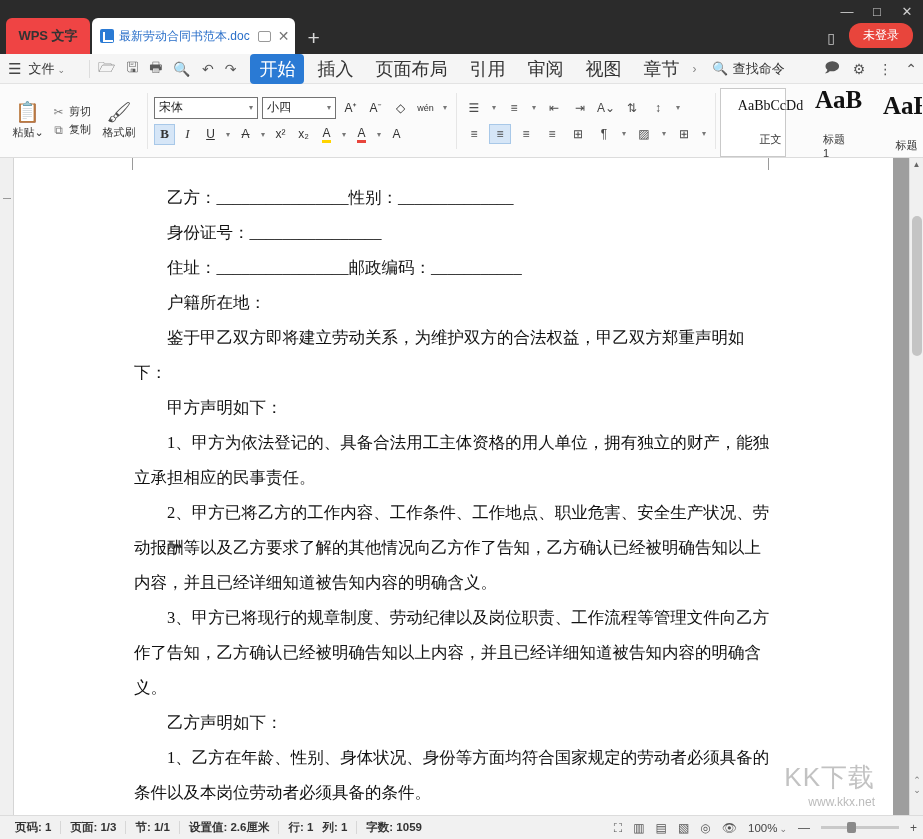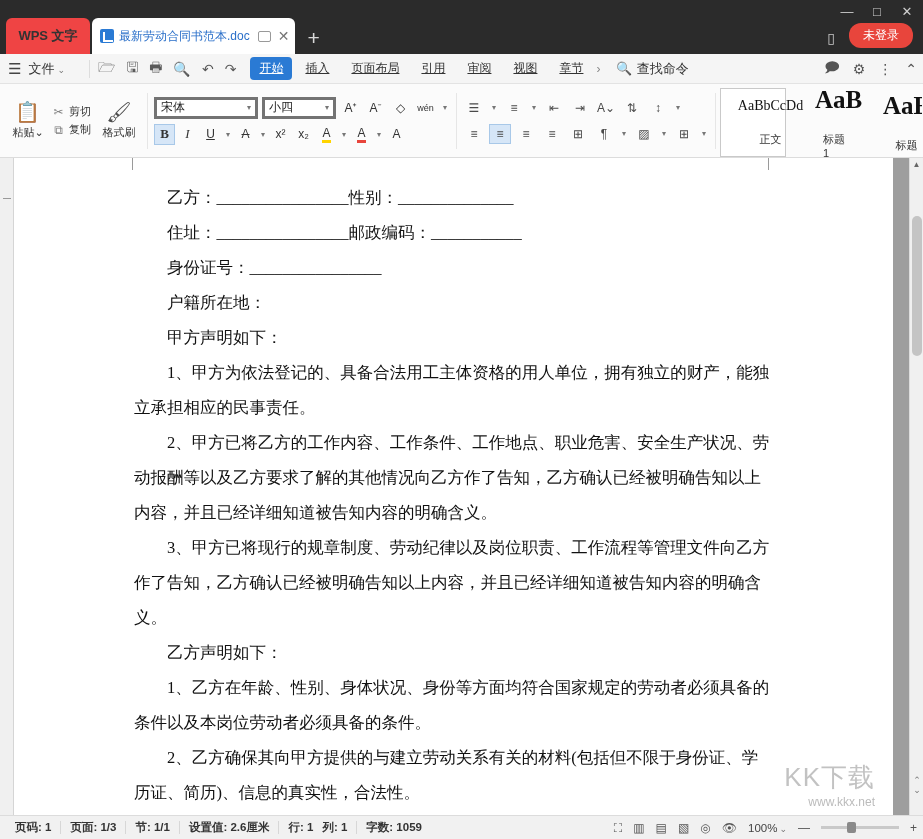--- a/index.html
+++ b/index.html
@@ -47,21 +47,21 @@
   .menurow {
     height:30px; background:#f5f5f5; display:flex; align-items:center; font-size:13px; color:#333;
     border-bottom:1px solid #e3e3e3; padding-left:8px; position:relative;
   }
   .hamburger { font-size:15px; margin-right:7px; color:#444; }
   .filemenu { margin-right:16px; }
   .filemenu .caret { font-size:9px; color:#777; margin-left:3px;}
   .qsep { width:1px; height:18px; background:#ddd; margin:0 8px; }
   .qicons { display:flex; align-items:center; gap:11px; color:#5a5a5a; font-size:14px; }
   .tabs { display:flex; align-items:center; gap:4px; margin-left:14px; }
-  .tab { padding:3px 9px; font-size:12px; color:#333; border-radius:4px;text-decoration:underline; }
+  .tab { padding:3px 9px; font-size:18px; color:#333; border-radius:4px; }
   .tab.active { background:#2a7ad4; color:#fff; }
   .tab-more { color:#888; font-size:12px; }
   .find { margin-left:16px; font-size:13px; color:#333; display:flex; align-items:center; gap:4px; }
   .menurow-right { position:absolute; right:6px; display:flex; align-items:center; gap:13px; color:#555; font-size:14px; }
 
   
   .ribbon {
     height:74px; background:#fbfbfb; border-bottom:1px solid #dcdcdc;
     display:flex; align-items:center; position:relative; font-size:12px; color:#333;
   }
@@ -69,21 +69,21 @@
   .rsep { width:1px; height:56px; background:#e6e6e6; }
   .bigbtn { display:flex; flex-direction:column; align-items:center; justify-content:center; width:44px; }
   .bigbtn .glyph { font-size:20px; line-height:22px; color:#4a4a4a; }
   .bigbtn .lbl { font-size:11px; margin-top:2px; color:#333; }
   .smallcol { display:flex; flex-direction:column; justify-content:center; gap:3px; margin-left:2px;}
   .smallrow { display:flex; align-items:center; gap:4px; font-size:11px; color:#333; }
   .smallrow .g { color:#7a7a7a; font-size:12px; width:13px; text-align:center;}
   .fontarea { display:flex; flex-direction:column; justify-content:center; gap:5px; padding:0 6px;}
   .fontrow1 { display:flex; align-items:center; gap:4px; }
   .combo {
-    border:3px solid #737373; background:#fff; height:22px; display:flex; align-items:center;
+    border:1px solid #737373; background:#fff; height:22px; display:flex; align-items:center;
     padding:0 4px; font-size:12px; color:#222;
   }
   .combo .cv { flex:1; white-space:nowrap; overflow:hidden;}
   .combo .cc { color:#777; font-size:8px; margin-left:3px; }
   .fname { width:104px; }
   .fsize { width:74px; }
   .ibtn { width:21px; height:21px; display:flex; align-items:center; justify-content:center; font-size:12px; color:#333; }
   .ibtn.on { background:#d6e6f7; border:1px solid #a8c8e8; }
   .fontrow2 { display:flex; align-items:center; gap:2px; }
   .bold-b { font-weight:bold; font-size:13px; font-family:"Liberation Serif", serif;}
@@ -323,23 +323,24 @@
     <div class="leftruler"></div>
 
     <div class="page">
       <div class="vmarks">
         <div class="vm" style="left:104px; top:0;"></div>
         <div class="vm" style="left:740px; top:0;"></div>
       </div>
       <div class="page-inner">
         <div class="doc-text">
           <p>乙方：________________性别：______________</p>
+          <p>身份证号：________________</p>
           <p>住址：________________邮政编码：___________</p>
-          <p>身份证号：________________</p>
           <p>户籍所在地：</p>
+          <p>鉴于甲乙双方即将建立劳动关系，为维护双方的合法权益，甲乙双方郑重声明如下：</p>
           <p>甲方声明如下：</p>
           <p>1、甲方为依法登记的、具备合法用工主体资格的用人单位，拥有独立的财产，能独立承担相应的民事责任。</p>
           <p>2、甲方已将乙方的工作内容、工作条件、工作地点、职业危害、安全生产状况、劳动报酬等以及乙方要求了解的其他情况向乙方作了告知，乙方确认已经被明确告知以上内容，并且已经详细知道被告知内容的明确含义。</p>
           <p>3、甲方已将现行的规章制度、劳动纪律以及岗位职责、工作流程等管理文件向乙方作了告知，乙方确认已经被明确告知以上内容，并且已经详细知道被告知内容的明确含义。</p>
           <p>乙方声明如下：</p>
           <p>1、乙方在年龄、性别、身体状况、身份等方面均符合国家规定的劳动者必须具备的条件以及本岗位劳动者必须具备的条件。</p>
           <p>2、乙方确保其向甲方提供的与建立劳动关系有关的材料(包括但不限于身份证、学历证、简历)、信息的真实性，合法性。</p>
 
         </div>
       </div>

